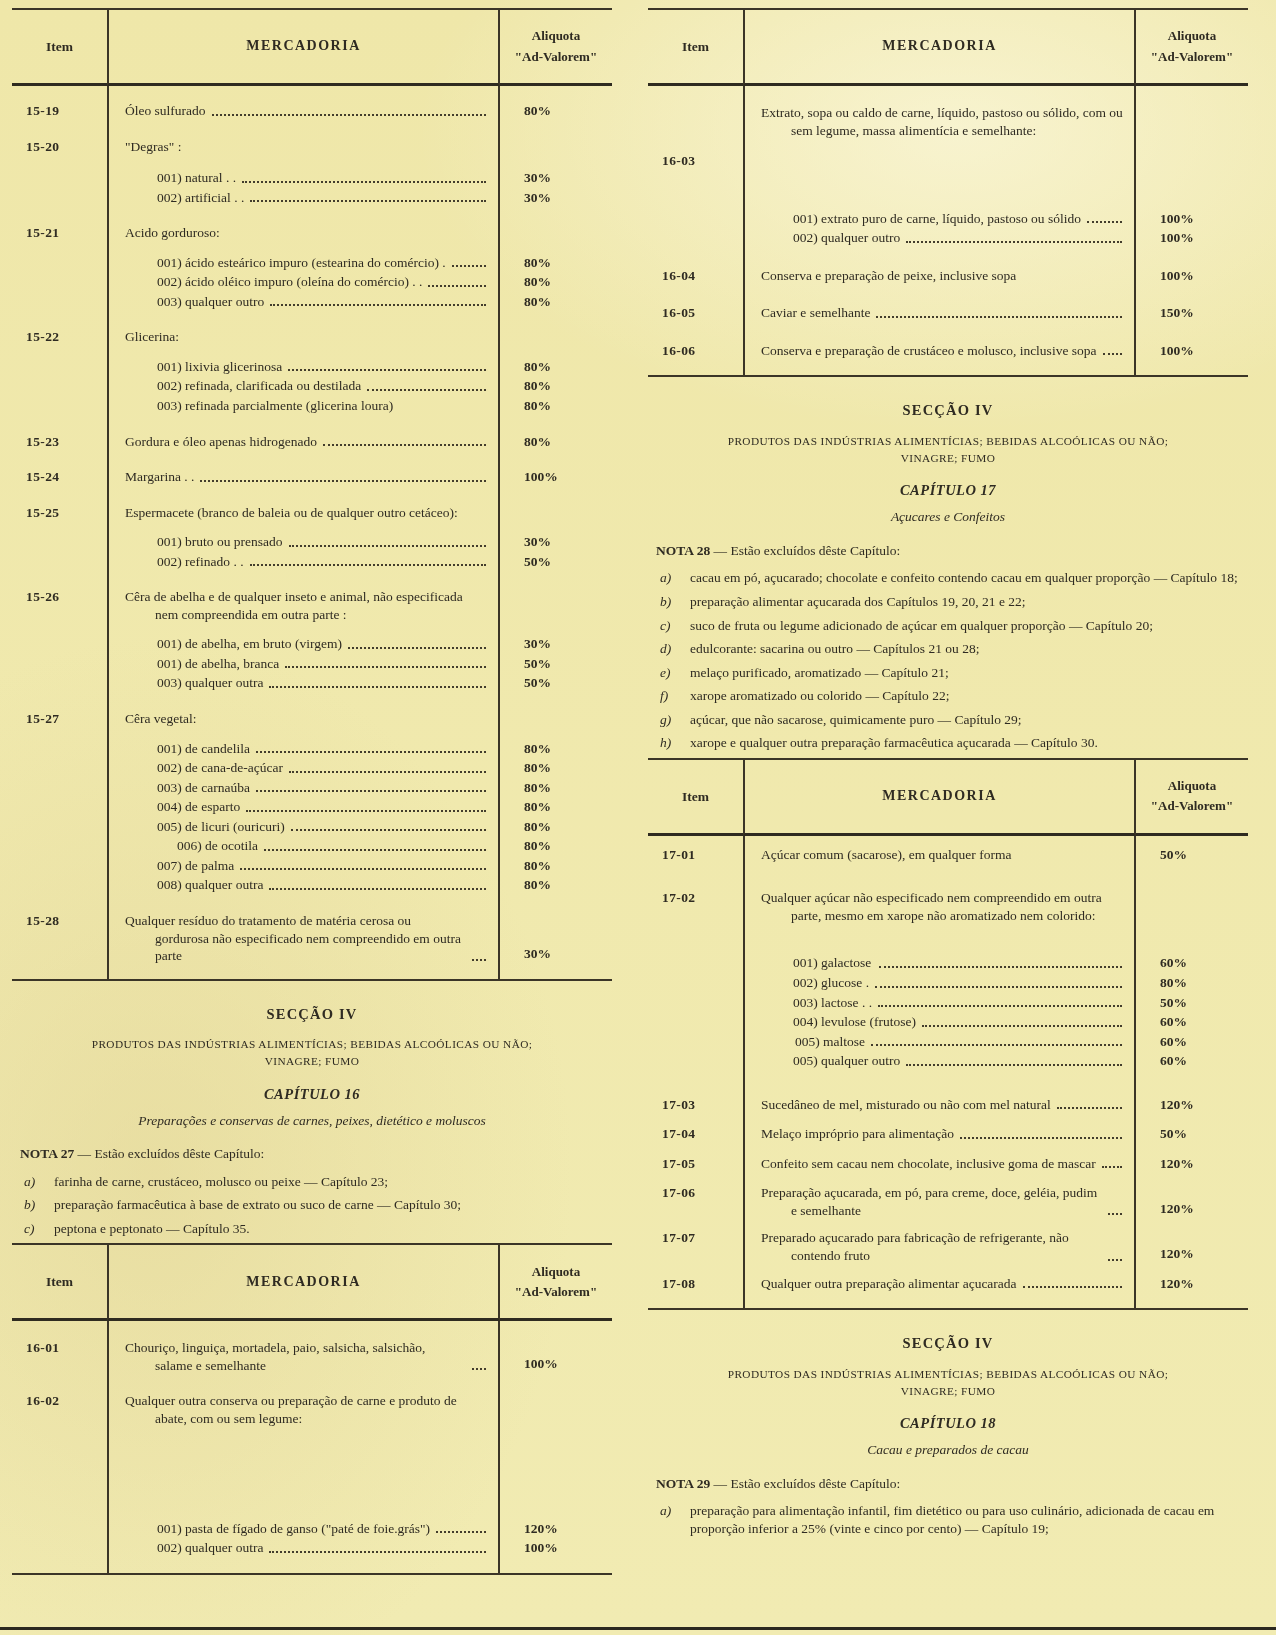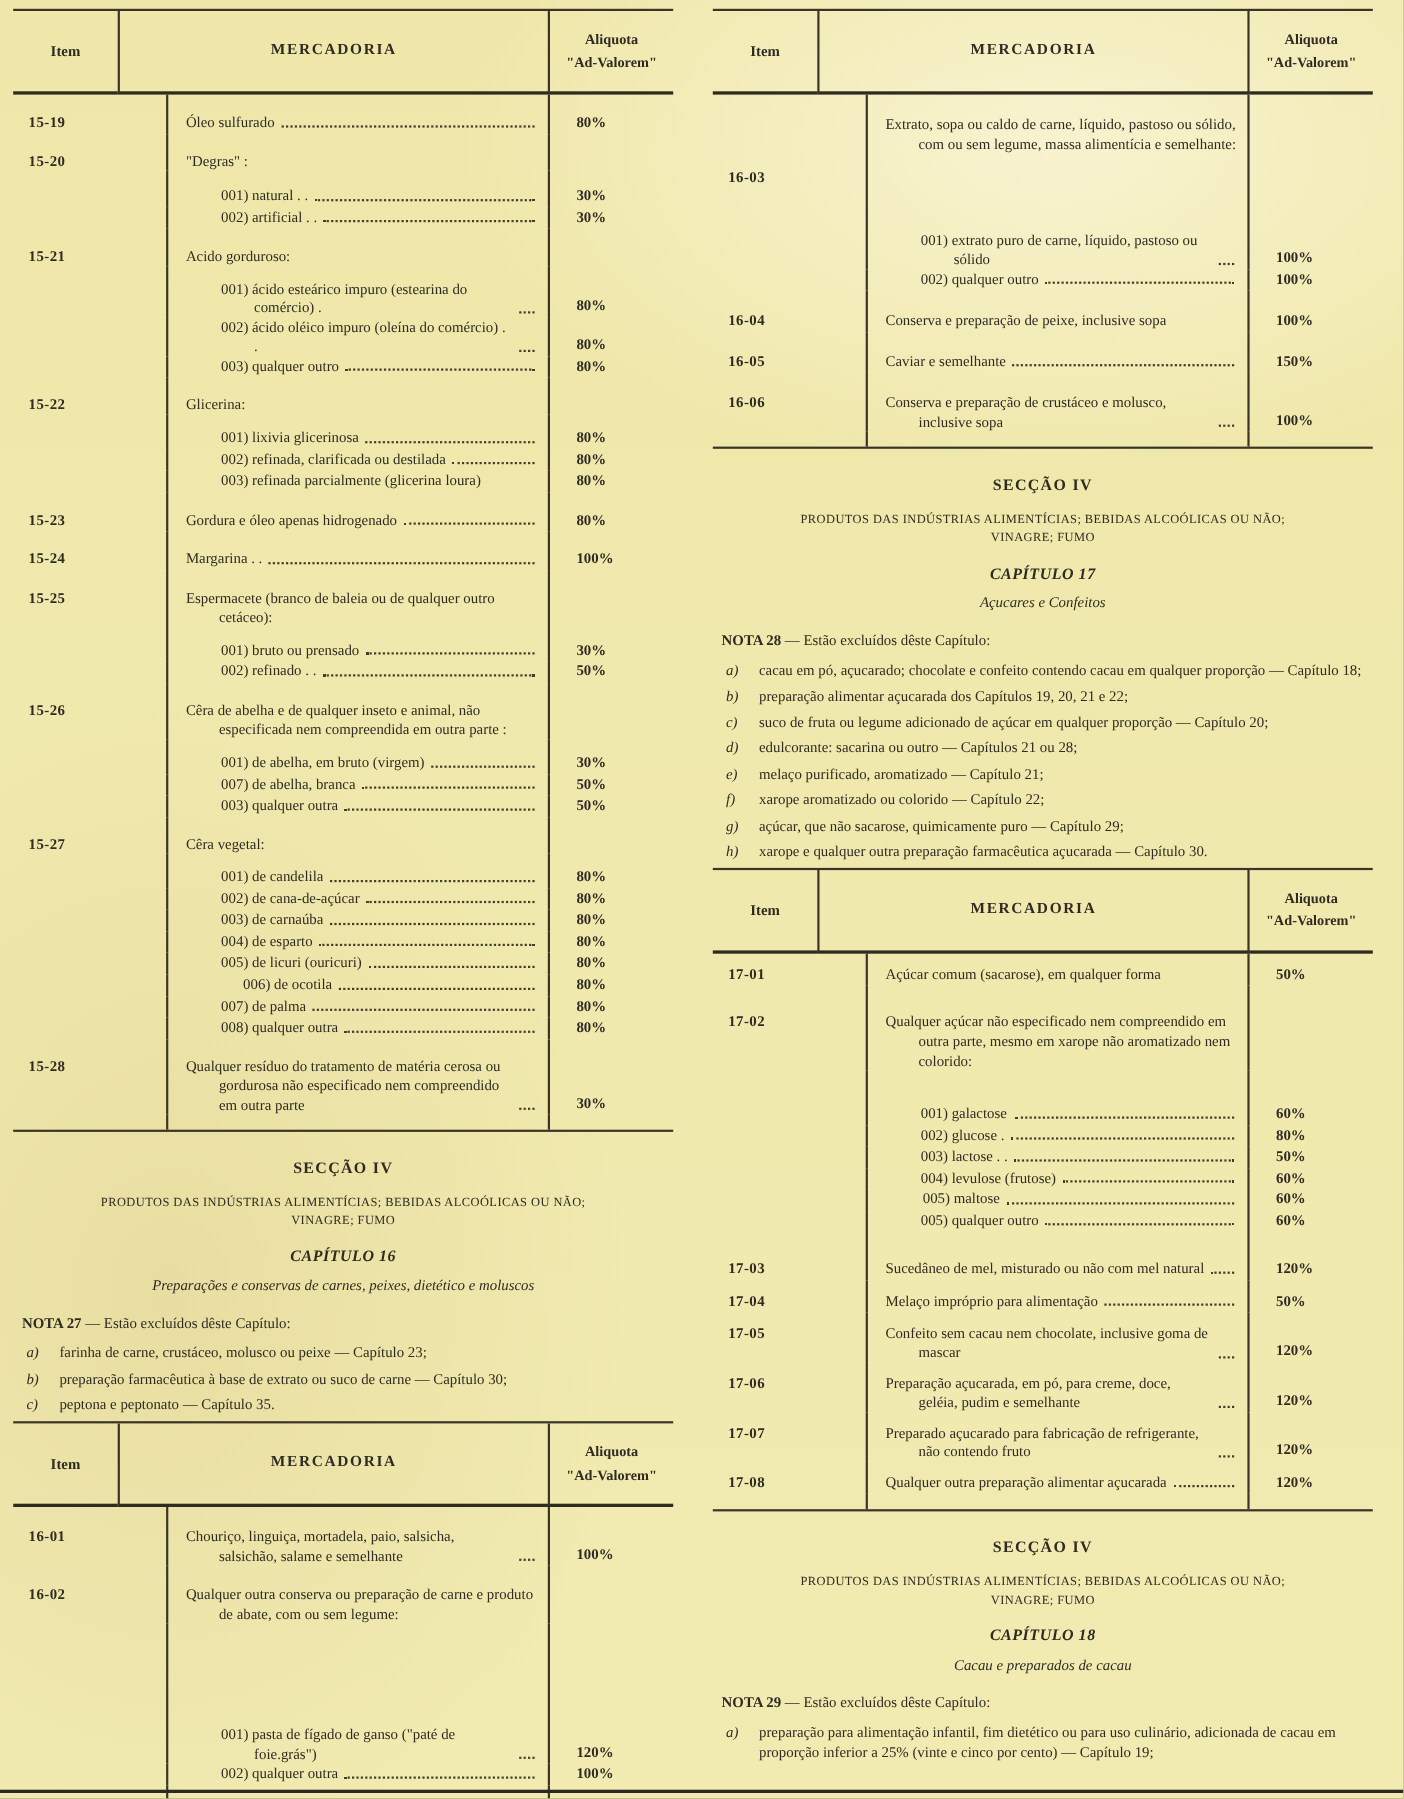--- a/index.html
+++ b/index.html
@@ -29,21 +29,21 @@
   }
   .hcell {
     border-bottom: 3px solid #2f2b20; min-height: 76px;
     display: flex; flex-direction: column; justify-content: center; align-items: center;
     font-weight: bold; padding: 8px 4px; text-align: center;
   }
   .h-merc { letter-spacing: 1.5px; font-size: 14px; }
   .h-aliq { font-size: 13px; line-height: 1.55; }
   .mid { border-left: 2px solid #3b3527; border-right: 2px solid #3b3527; }
   .c-item { padding-left: 14px; font-weight: bold; letter-spacing: 0.4px; }
-  .c-desc { padding: 0 10px 0 16px; margin-left: 44px; }
+  .c-desc { padding: 0 10px 0 16px; }
   .c-rate {
     padding: 0 6px 2px 24px; display: flex; align-items: flex-end;
     font-weight: bold;
   }
   .dline { display: flex; align-items: flex-end; }
   .dline.ind { padding-left: 32px; }
   .txt { display: block; padding-left: 30px; text-indent: -30px; }
   .dots { flex: 1 1 14px; min-width: 14px; border-bottom: 2px dotted #433d2c; margin: 0 2px 4px 6px; }
 
   
@@ -244,21 +244,21 @@
                 <span class="txt">001) de abelha, em bruto (virgem)</span>
                 <span class="dots"></span>
               </div>
             </div>
             <div class="cell c-rate" style="padding-top: 12px;">
               <span class="rate">30%</span>
             </div>
             <div class="cell c-item" style="padding-top: 0px;"></div>
             <div class="cell c-desc mid" style="padding-top: 0px;">
               <div class="dline ind">
-                <span class="txt">007) de abelha, branca</span>
+                <span class="txt">001) de abelha, branca</span>
                 <span class="dots"></span>
               </div>
             </div>
             <div class="cell c-rate" style="padding-top: 0px;">
               <span class="rate">50%</span>
             </div>
             <div class="cell c-item" style="padding-top: 0px;"></div>
             <div class="cell c-desc mid" style="padding-top: 0px;">
               <div class="dline ind">
                 <span class="txt">003) qualquer outra</span>

